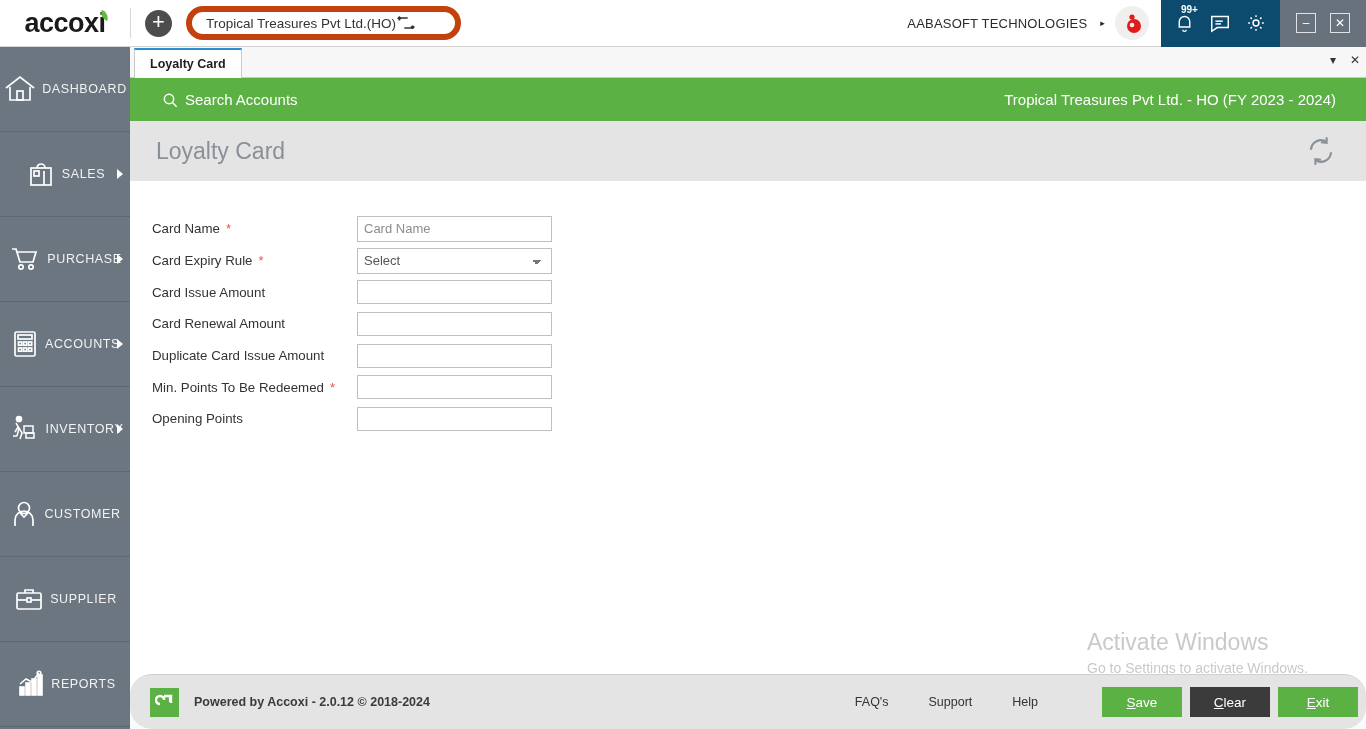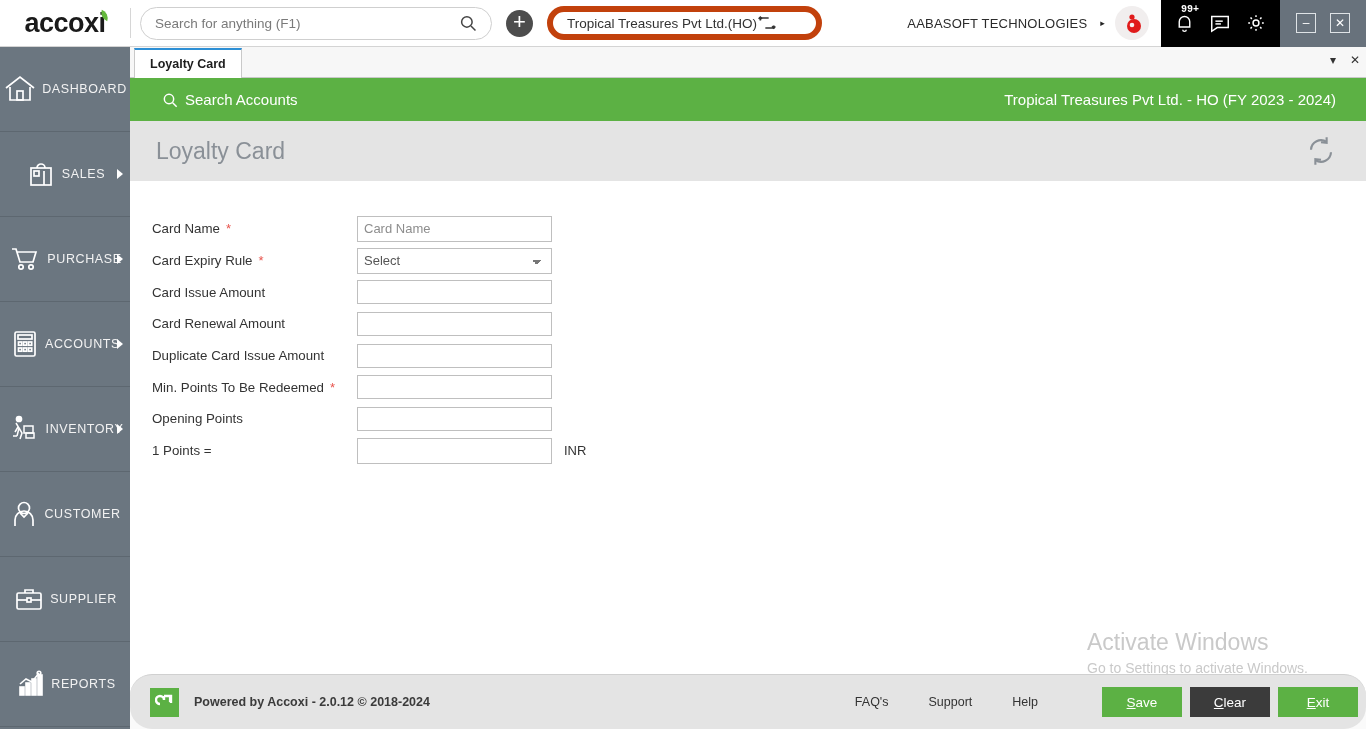--- a/index.html
+++ b/index.html
@@ -70,24 +70,23 @@
     display: flex; align-items: center; gap: 13px;
   }
   .username .caret { font-size: 9px; color: #222; }
   .avatar {
     margin-left: 10px; width: 34px; height: 34px; border-radius: 50%;
     background: #f1eeee; position: relative; overflow: hidden;
     display: flex; align-items: center; justify-content: center;
   }
 
   .iconbar {
-    margin-left: 12px; width: 119px; height: 47px; background: #000000;
+    margin-left: 12px; width: 119px; height: 47px; background: #0c4a6e;
     display: flex; align-items: center; justify-content: space-around;
     padding: 0 6px;
-    font-family: Liberation Mono, monospace;
   }
   .iconbar .ibtn { position: relative; cursor: pointer; display:flex; align-items:center; }
   .badge {
     position: absolute; top: -9px; left: 7px;
     font-size: 10px; color: #fff; font-weight: 600;
   }
   .wincontrols {
     width: 86px; height: 47px; background: #68727c;
     display: flex; align-items: center; justify-content: center; gap: 14px;
   }
@@ -220,27 +219,20 @@
 </head>
 <body>
 
 <div class="topbar">
   <div class="logo">
     <span>accoxi</span>
     <span class="leaf"></span>
   </div>
   <div class="logo-divider"></div>
 
-  <div class="searchbox">
-    <input type="text" placeholder="Search for anything (F1)" style="">
-    <svg class="search-icon-sm" viewBox="0 0 24 24" fill="none" stroke="#444" stroke-width="2">
-      <circle cx="10.5" cy="10.5" r="7"></circle>
-        <line x1="16" y1="16" x2="22" y2="22"></line>
-    </svg>
-  </div>
 
   <div class="plus-btn">+</div>
 
   <div class="branchbox">
     <span>Tropical Treasures Pvt Ltd.(HO)</span>
     <svg width="20" height="20" viewBox="0 0 24 24" fill="none" stroke="#333" stroke-width="2">
       <polyline points="4,9 4,6 14,6"></polyline>
         <polyline points="2,7 4,5 6,7"></polyline>
       <polyline points="20,15 20,18 10,18"></polyline>
         <polyline points="18,16 20,18 22,16"></polyline>
@@ -463,27 +455,20 @@
       <input class="ctl" type="text" style="">
     </div>
 
     <div class="form-row">
       <div class="form-label">
         <span>Opening Points</span>
       </div>
       <input class="ctl" type="text" style="">
     </div>
 
-    <div class="form-row">
-      <div class="form-label">
-        <span>1 Points  =</span>
-      </div>
-      <input class="ctl tall" type="text" style="">
-      <span class="suffix">INR</span>
-    </div>
 
     <div class="watermark">
       <div class="w1">Activate Windows</div>
       <div class="w2">Go to Settings to activate Windows.</div>
     </div>
   </div>
 
   <div class="footer">
     <div class="footer-logo">
       <svg width="20" height="20" viewBox="0 0 20 20" fill="none" stroke="#fff" stroke-width="2.4">

